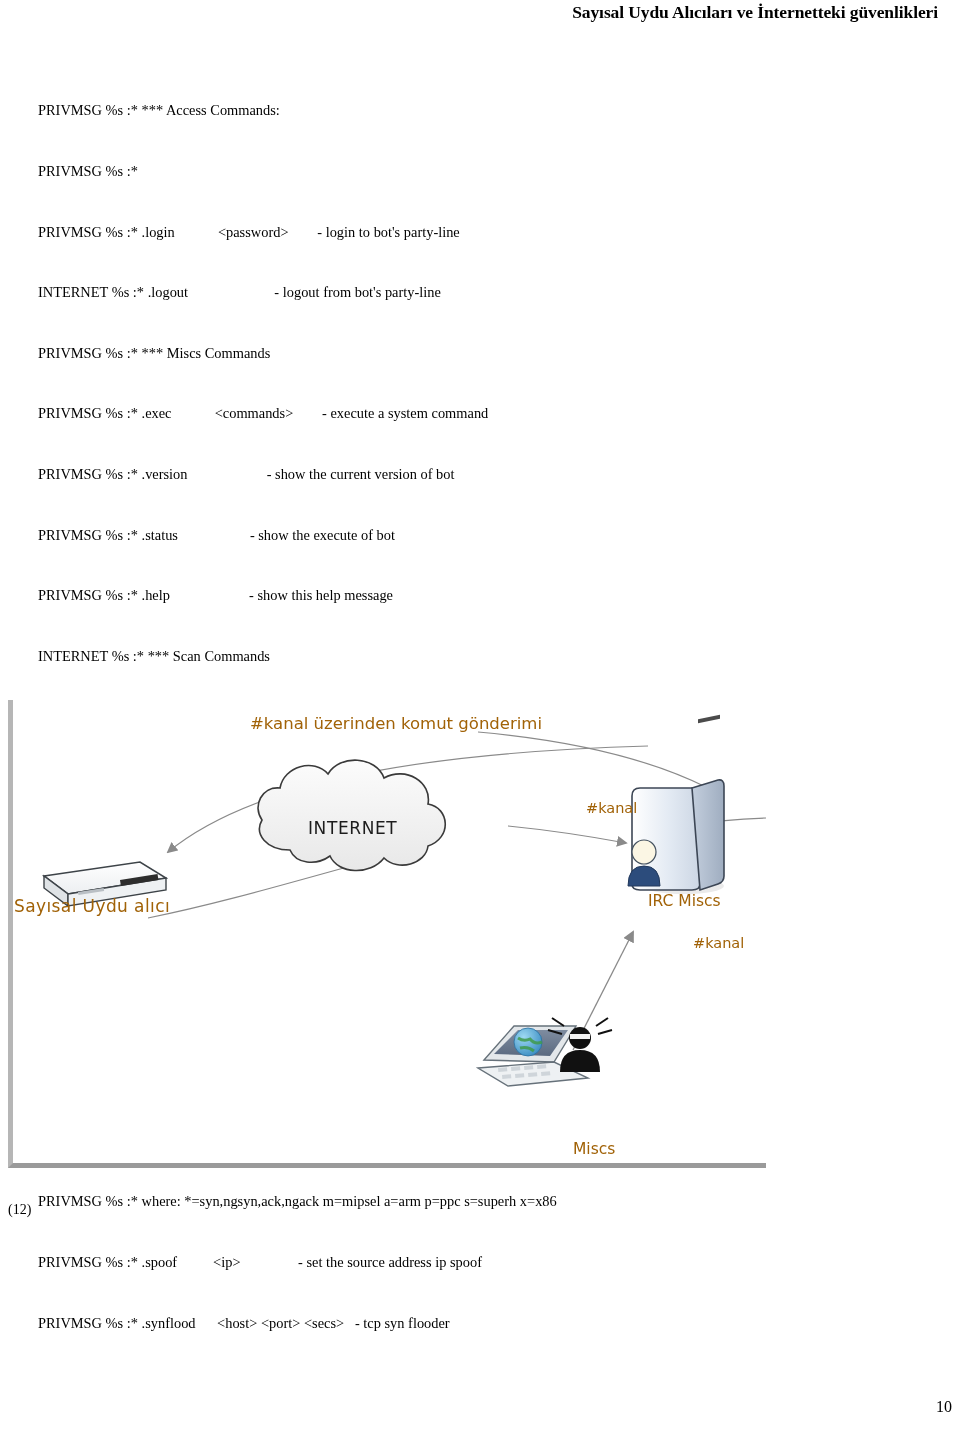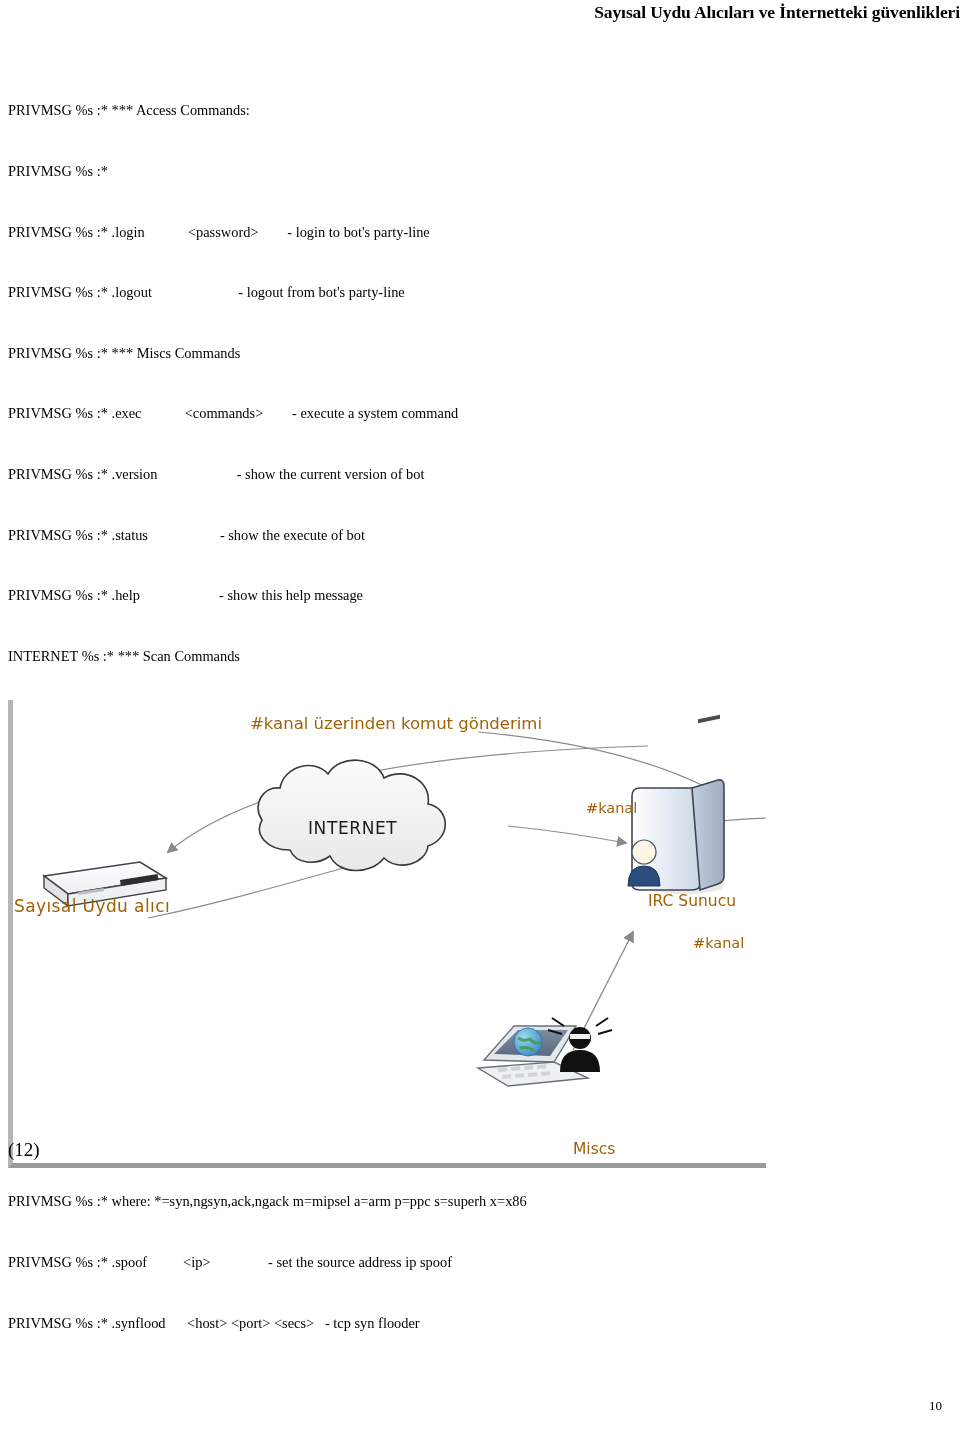--- a/index.html
+++ b/index.html
@@ -17,21 +17,21 @@
   }
 
   
   .page-header {
     position: absolute;
     top: 2px;
     left: 0;
     width: 960px;
     height: 30px;
     text-align: right;
-    padding-right: 0;
+    padding-right: 22px;
     box-sizing: border-box;
   }
   .page-header .header-title {
     font-family: "Liberation Serif", "DejaVu Serif", serif;
     font-weight: bold;
     font-size: 17.5px;
     letter-spacing: -0.1px;
     white-space: nowrap;
   }
 
@@ -43,20 +43,21 @@
     width: 948px;
     font-size: 14.4px;
     line-height: 20.2px;
     white-space: pre-wrap;
     word-break: normal;
     font-family: "Liberation Serif", "DejaVu Serif", serif;
   }
   .code-line {
     white-space: pre-wrap;
     min-height: 20.2px;
+    margin-left: 30px;
   }
 
   
   .figure-wrap {
     position: absolute;
     left: 8px;
     top: 700px;
     width: 758px;
     height: 468px;
   }
@@ -85,42 +86,42 @@
   .lbl-kanal1   { left: 578px; top: 100px; font-size: 14.5px; }
   .lbl-kanal2   { left: 685px; top: 235px; font-size: 14.5px; }
   .lbl-irc      { left: 640px; top: 192px; font-size: 15.5px; }
   .lbl-receiver { left: 6px;   top: 196px; font-size: 17px; letter-spacing:0.4px; }
   .lbl-hacker   { left: 565px; top: 440px; font-size: 15.5px; }
 
   
   .fig-caption {
     position: absolute;
     left: 8px;
-    top: 1139px;
-    font-size: 19px;
+    top: 1202px;
+    font-size: 14px;
   }
   .page-number {
     position: absolute;
-    right: 18px;
+    right: 8px;
     top: 1398px;
-    font-size: 13px;
+    font-size: 16px;
   }
 </style>
 </head>
 <body>
 
 <div class="page-header">
   <span class="header-title">Sayısal Uydu Alıcıları ve İnternetteki güvenlikleri</span>
 </div>
 
 <div class="code-block">
   <div class="code-line">PRIVMSG %s :* *** Access Commands:</div>
   <div class="code-line">PRIVMSG %s :*</div>
   <div class="code-line">PRIVMSG %s :* .login            &lt;password&gt;        - login to bot's party-line</div>
-  <div class="code-line">PRIVMSG %s :* .logout                        - logout from bot's party-line</div>
+  <div class="code-line">INTERNET %s :* .logout                        - logout from bot's party-line</div>
   <div class="code-line">PRIVMSG %s :* *** Miscs Commands</div>
   <div class="code-line">PRIVMSG %s :* .exec            &lt;commands&gt;        - execute a system command</div>
   <div class="code-line">PRIVMSG %s :* .version                      - show the current version of bot</div>
   <div class="code-line">PRIVMSG %s :* .status                    - show the execute of bot</div>
   <div class="code-line">PRIVMSG %s :* .help                      - show this help message</div>
   <div class="code-line">INTERNET %s :* *** Scan Commands</div>
   <div class="code-line">PRIVMSG %s :* .advscan &lt;a&gt; &lt;b&gt;      &lt;user&gt; &lt;passwd&gt;  - scan with user:pass (A.B) classes sets by you</div>
   <div class="code-line">PRIVMSG %s :* .advscan &lt;a&gt; &lt;b&gt;                 - scan with d-link config reset bug</div>
   <div class="code-line">PRIVMSG %s :* .advscan-&gt;recursive  &lt;user&gt; &lt;pass&gt;    - scan local ip range with user:pass, (C.D) classes random</div>
   <div class="code-line">PRIVMSG %s :* .advscan-&gt;recursive              - scan local ip range with d-link config reset bug</div>
@@ -250,19 +251,19 @@
       <rect x="562" y="334" width="20" height="5" fill="#f2f2f2"></rect>
       <path d="M 552,372 q 0,-22 20,-22 q 20,0 20,22 Z" fill="#111111"></path>
       <path d="M 588,326 l 12,-8 M 590,334 l 14,-4 M 556,326 l -12,-8 M 554,334 l -14,-4" stroke="#111111" stroke-width="2" fill="none"></path>
     </g>
   </svg>
 
   <div class="fig-label lbl-komut">#kanal üzerinden komut gönderimi</div>
   <div class="fig-label lbl-internet">INTERNET</div>
   <div class="fig-label lbl-kanal1">#kanal</div>
   <div class="fig-label lbl-kanal2">#kanal</div>
-  <div class="fig-label lbl-irc">IRC Sunucu</div>
+  <div class="fig-label lbl-irc">IRC Miscs</div>
   <div class="fig-label lbl-receiver">Sayısal Uydu alıcı</div>
   <div class="fig-label lbl-hacker">Miscs</div>
 </div>
 
 <div class="fig-caption">(12)</div>
 <div class="page-number">10</div>
 
 </body></html>

